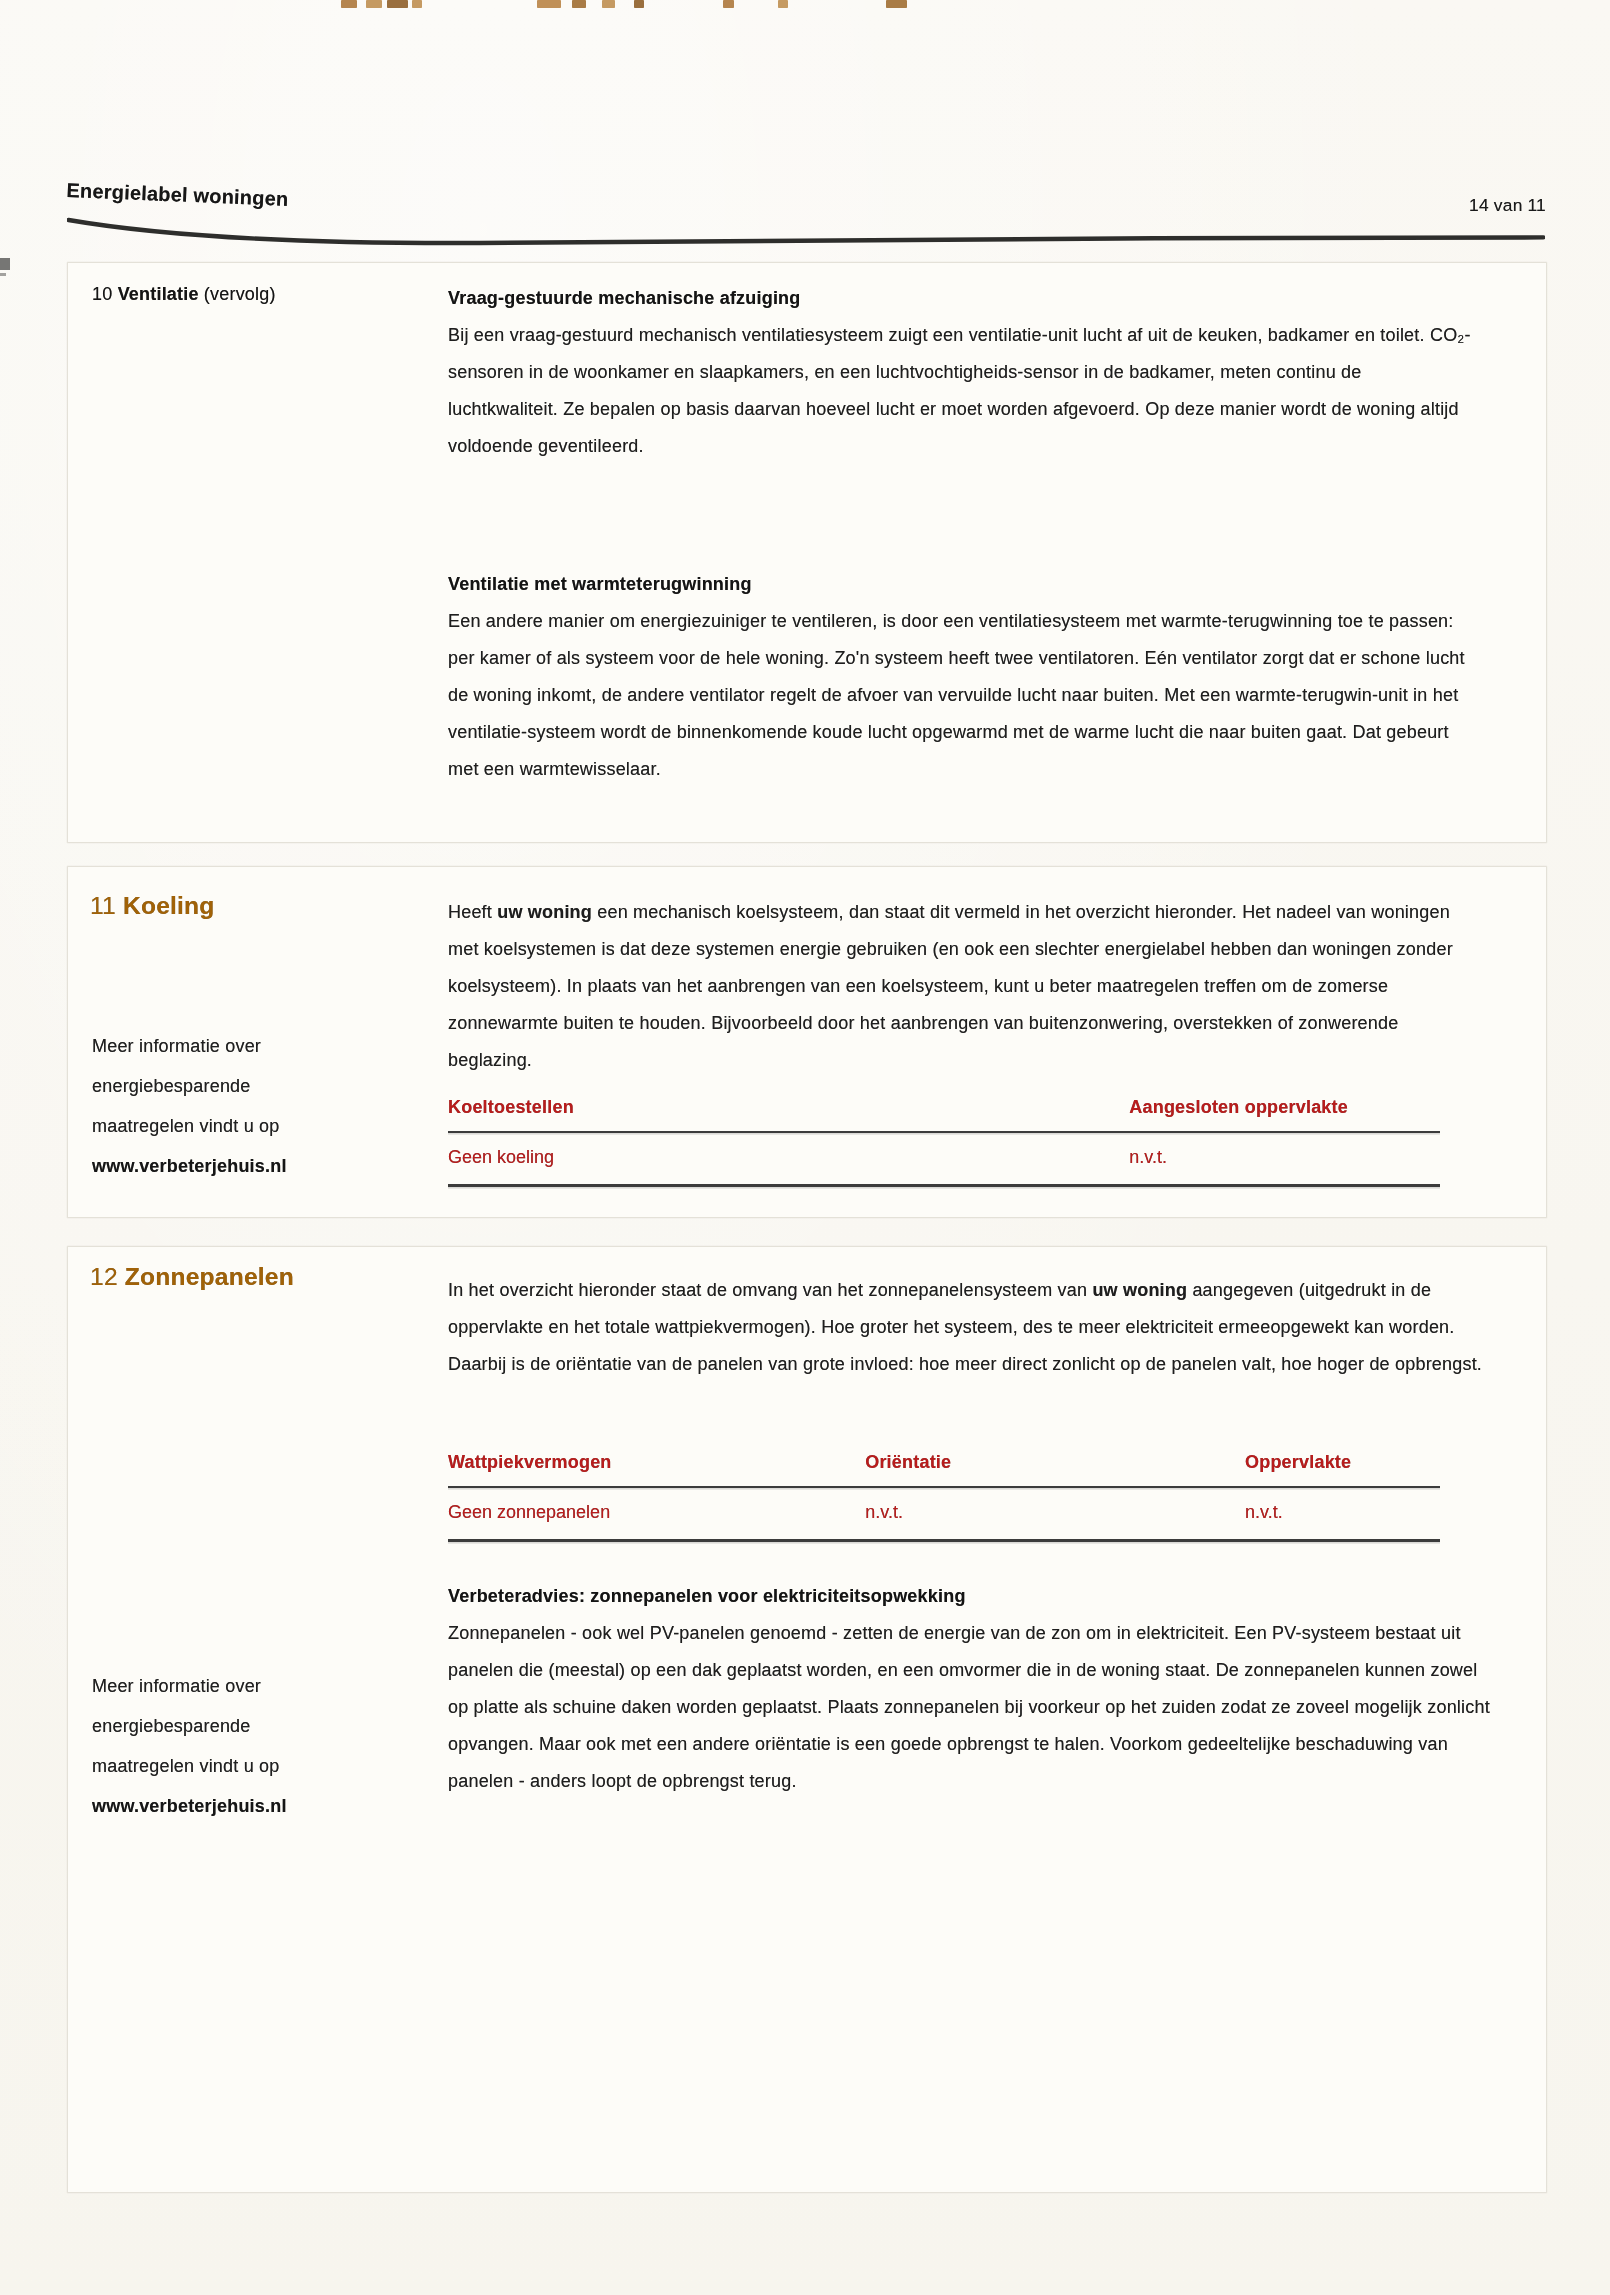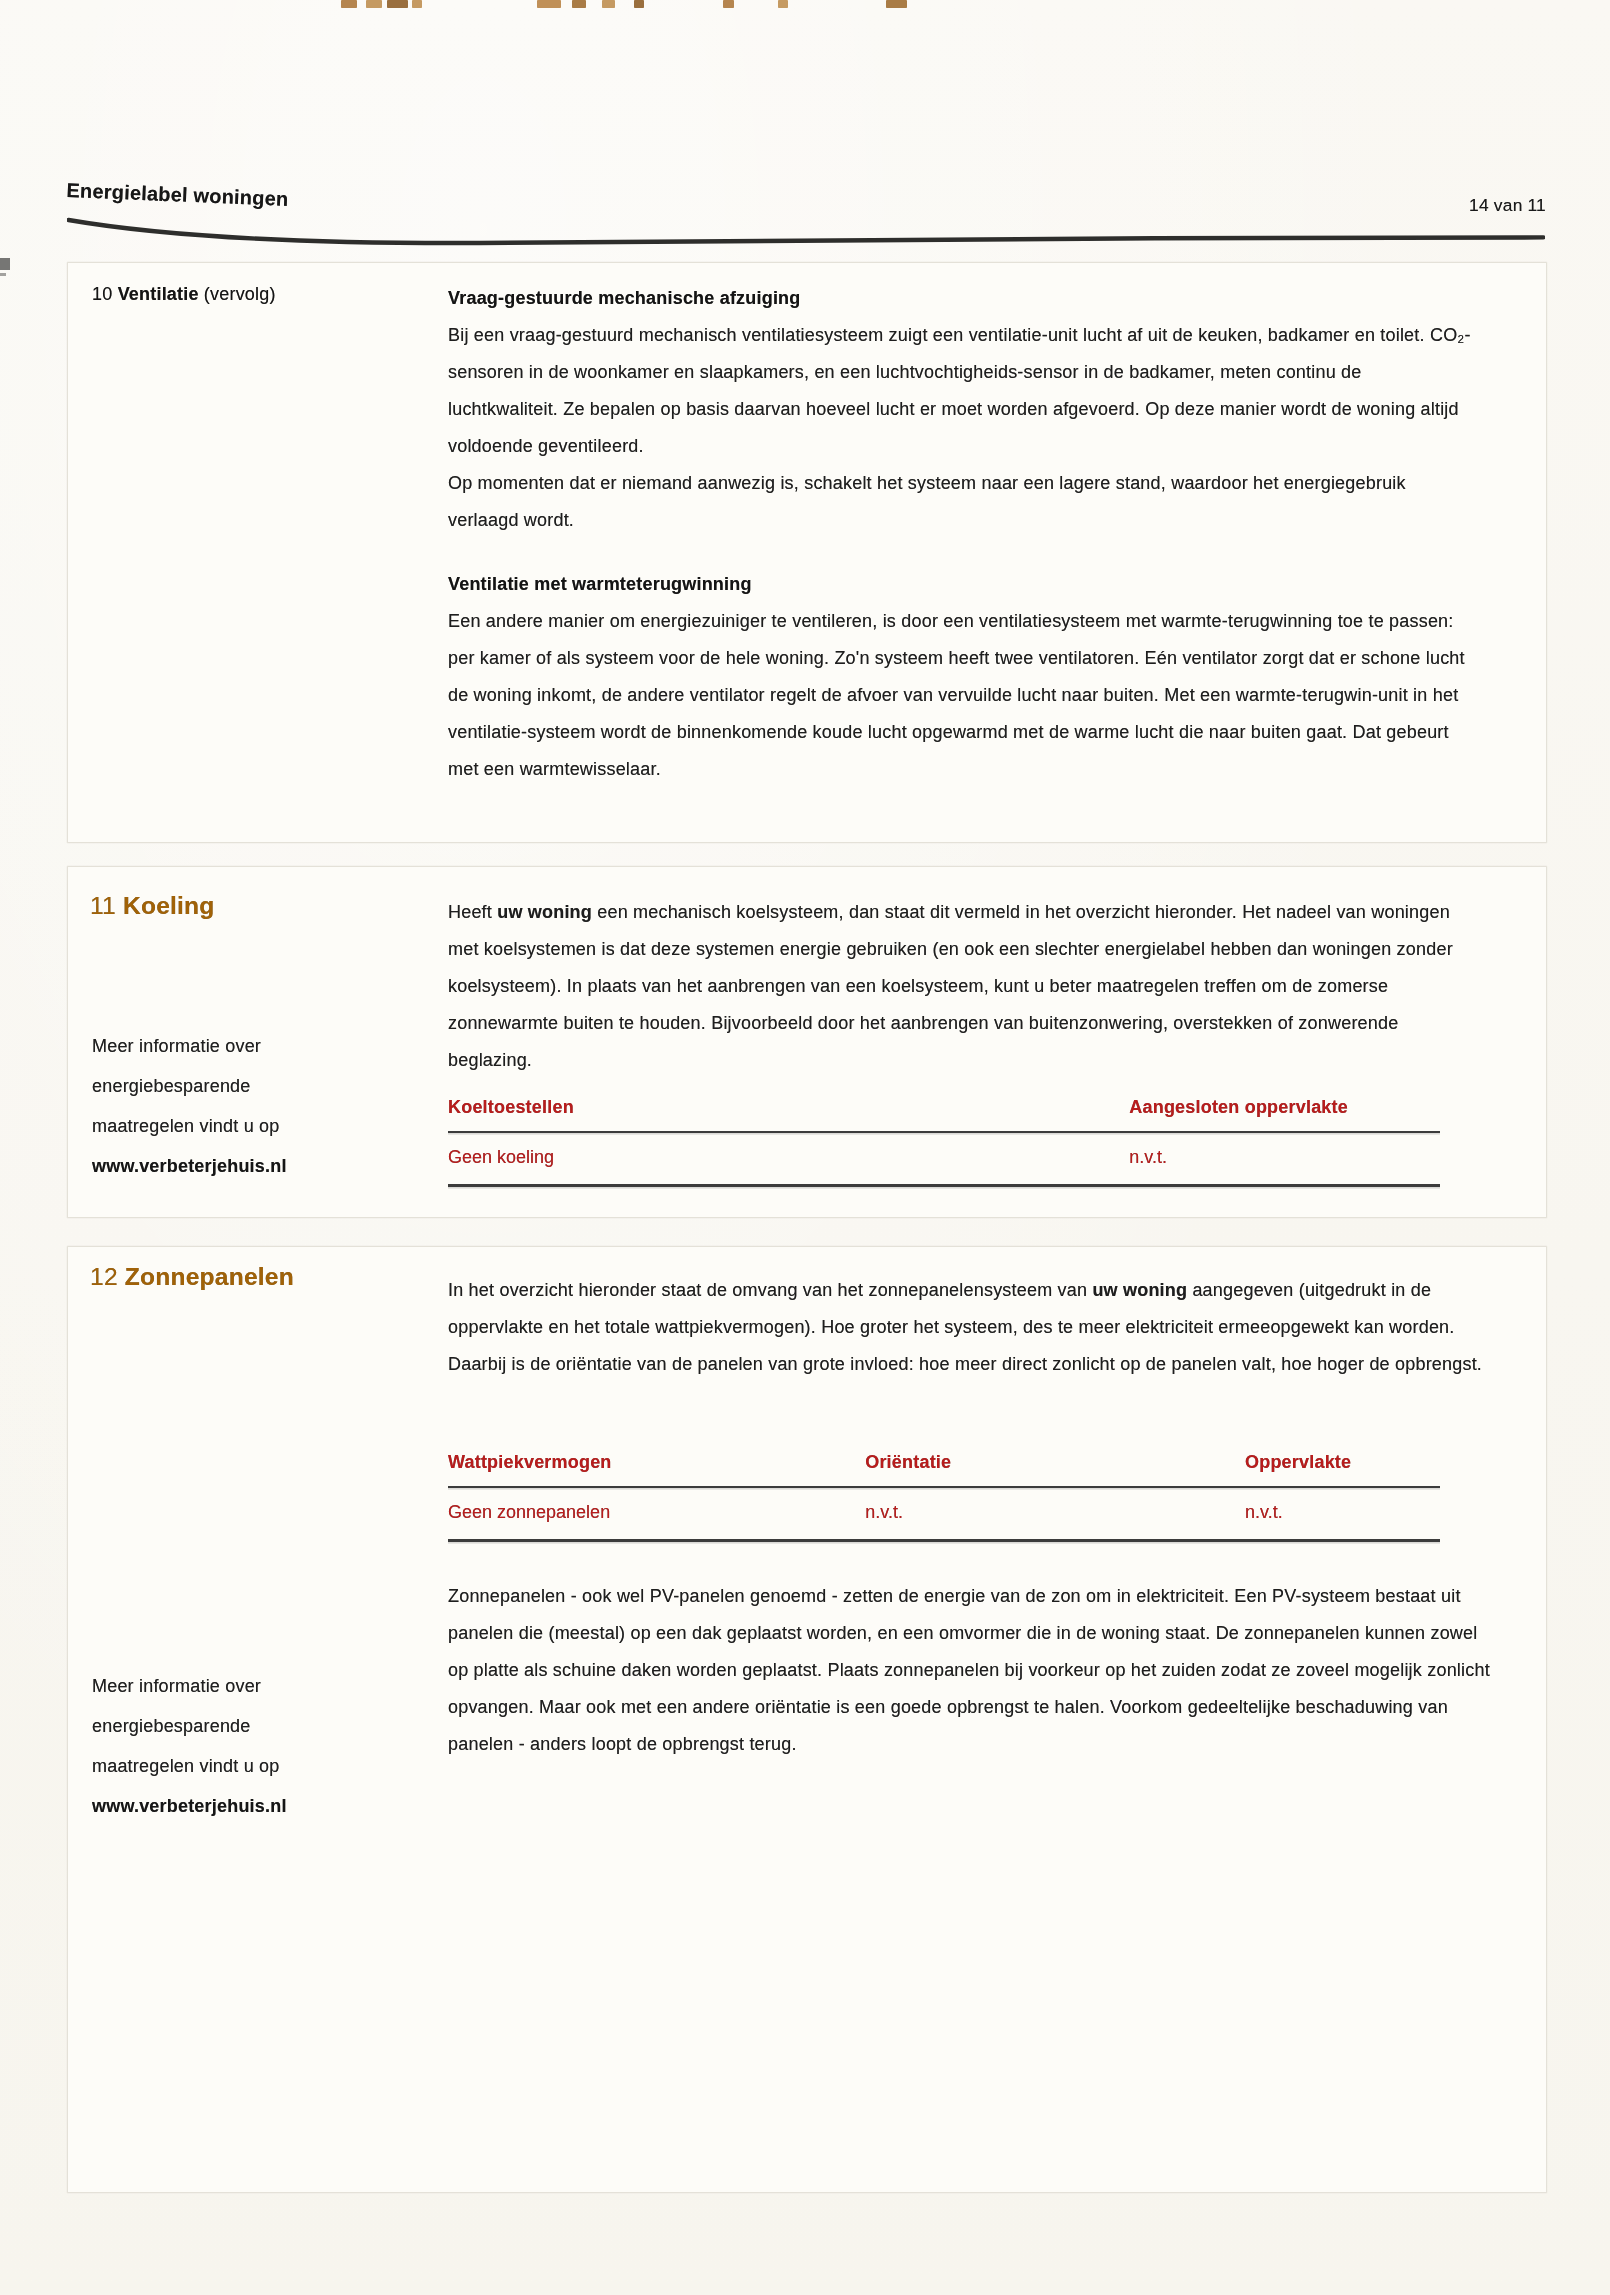--- a/index.html
+++ b/index.html
@@ -83,21 +83,20 @@
   <div class="panel" style="left:67px;top:262px;width:1478px;height:579px;">
     <div class="sec-head-sm scan-ink" style="left:24px;top:20.6px;">
       <span class="sec-num">10</span>
       <span class="sec-name">Ventilatie</span>
       <span class="sec-suffix">(vervolg)</span>
     </div>
 
     <div class="body-col scan-ink" style="left:380px;top:17.4px;">
       <span class="subhead">Vraag-gestuurde mechanische afzuiging</span>
       <p>Bij een vraag-gestuurd mechanisch ventilatiesysteem zuigt een ventilatie-unit lucht af uit de keuken, badkamer en toilet. CO₂-sensoren in de woonkamer en slaapkamers, en een luchtvochtigheids-sensor in de badkamer, meten continu de luchtkwaliteit. Ze bepalen op basis daarvan hoeveel lucht er moet worden afgevoerd. Op deze manier wordt de woning altijd voldoende geventileerd.</p>
-      <p>Op momenten dat er niemand aanwezig is, schakelt het systeem naar een lagere stand, waardoor het energiegebruik verlaagd wordt.</p>
     </div>
 
     <div class="body-col scan-ink" style="left:380px;top:303px;">
       <span class="subhead">Ventilatie met warmteterugwinning</span>
       <p>Een andere manier om energiezuiniger te ventileren, is door een ventilatiesysteem met warmte-terugwinning toe te passen: per kamer of als systeem voor de hele woning. Zo'n systeem heeft twee ventilatoren. Eén ventilator zorgt dat er schone lucht de woning inkomt, de andere ventilator regelt de afvoer van vervuilde lucht naar buiten. Met een warmte-terugwin-unit in het ventilatie-systeem wordt de binnenkomende koude lucht opgewarmd met de warme lucht die naar buiten gaat. Dat gebeurt met een warmtewisselaar.</p>
     </div>
   </div>
 
   <div class="panel" style="left:67px;top:866px;width:1478px;height:350px;">
     <div class="sec-head-lg scan-ink" style="left:22px;top:25px;">
@@ -149,20 +148,21 @@
       <div class="rule"></div>
       <div class="trow">
         <div class="z-c1">Geen zonnepanelen</div>
         <div class="z-c2">n.v.t.</div>
         <div class="z-c3">n.v.t.</div>
       </div>
       <div class="rule"></div>
     </div>
 
     <div class="body-col scan-ink" style="left:380px;top:331px;width:1054px;">
+      <span class="subhead">Verbeteradvies: zonnepanelen voor elektriciteitsopwekking</span>
       <p>Zonnepanelen - ook wel PV-panelen genoemd - zetten de energie van de zon om in elektriciteit. Een PV-systeem bestaat uit panelen die (meestal) op een dak geplaatst worden, en een omvormer die in de woning staat. De zonnepanelen kunnen zowel op platte als schuine daken worden geplaatst. Plaats zonnepanelen bij voorkeur op het zuiden zodat ze zoveel mogelijk zonlicht opvangen. Maar ook met een andere oriëntatie is een goede opbrengst te halen. Voorkom gedeeltelijke beschaduwing van panelen - anders loopt de opbrengst terug.</p>
     </div>
 
     <div class="sidebar scan-ink" style="left:24px;top:419px;">
       <div>Meer informatie over</div>
       <div>energiebesparende</div>
       <div>maatregelen vindt u op</div>
       <div class="link">www.verbeterjehuis.nl</div>
     </div>
   </div>

